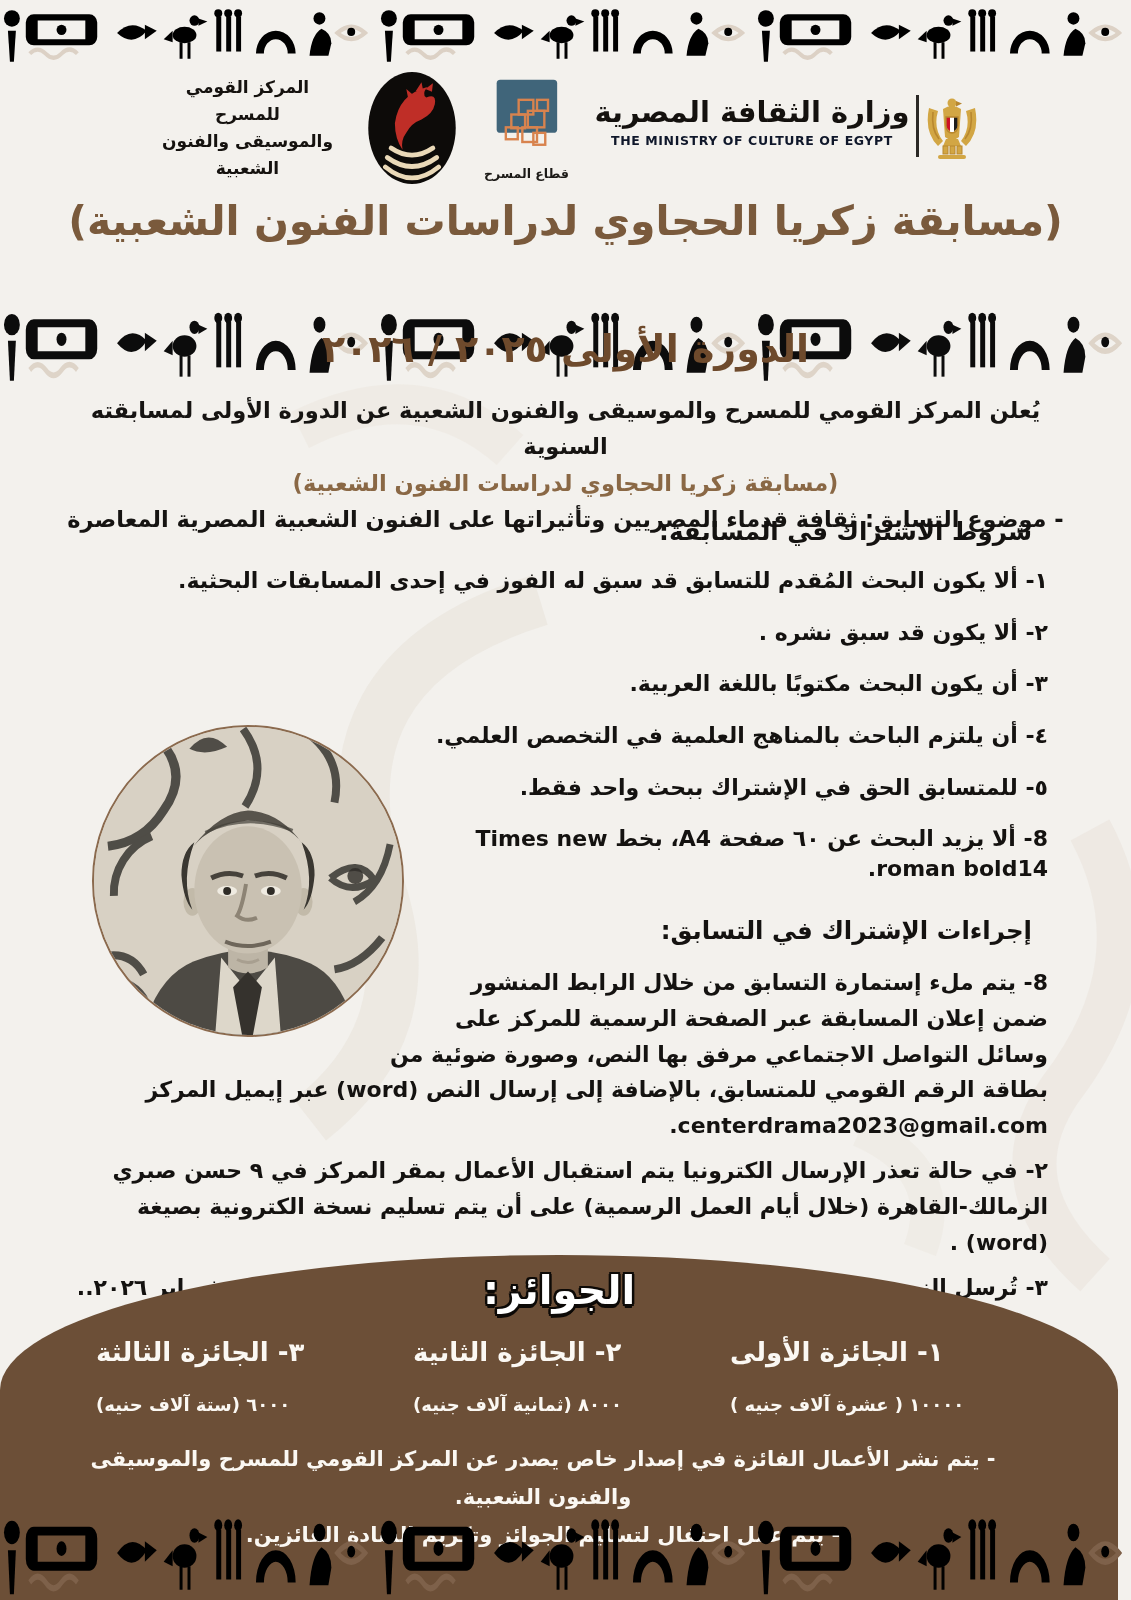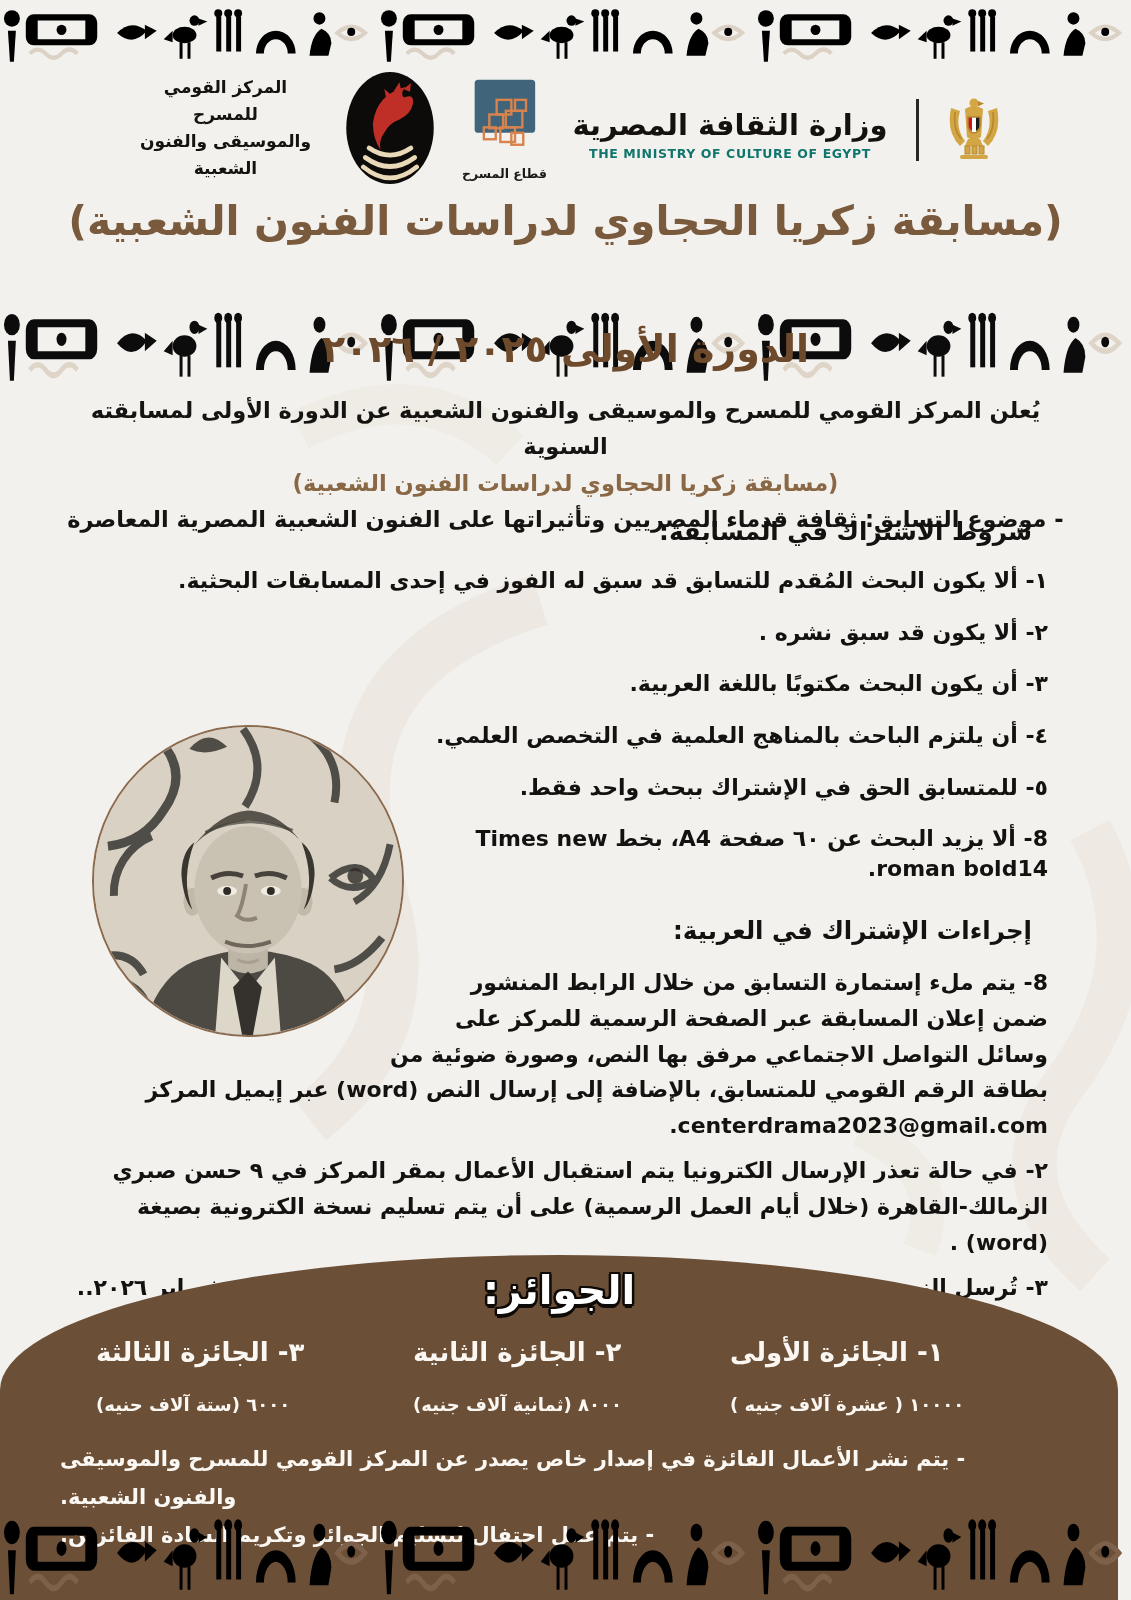--- a/index.html
+++ b/index.html
@@ -12,24 +12,24 @@
   .hband.bottom{bottom:0;height:88px;color:#7e614a;}
   
   .wm{position:absolute;left:0;top:0;width:1131px;height:1600px;pointer-events:none;}
   
   .logos{position:absolute;top:70px;left:0;right:0;display:flex;justify-content:center;
          align-items:center;gap:24px;z-index:3;}
   .ncft-text{text-align:center;font-weight:bold;font-size:17px;line-height:1.6;
              color:#15120f;direction:rtl;width:190px;}
   .theatre-logo{display:flex;flex-direction:column;align-items:center;}
   .theatre-label{font-size:12.5px;font-weight:bold;color:#1c1a17;margin-top:2px;direction:rtl;}
-  .ministry{display:flex;align-items:flex-end;gap:28px;}
+  .ministry{display:flex;align-items:flex-start;gap:6px;}
   .ministry-txt{text-align:center;direction:rtl;}
   .ministry-ar{font-size:29px;font-weight:bold;color:#14110e;letter-spacing:1px;}
-  .ministry-en{font-size:12.5px;color:#0f766e;letter-spacing:.6px;margin-top:4px;
+  .ministry-en{font-size:12.5px;color:#0f172a;letter-spacing:.6px;margin-top:4px;
                direction:ltr;font-weight:bold;}
   .ministry-bar{width:3px;height:62px;background:#2a2825;}
   
   .main-title{position:absolute;top:196px;left:30px;right:30px;text-align:center;z-index:3;
               font-size:41px;font-weight:bold;color:#7a5a3c;direction:rtl;line-height:1.25;}
   .session{position:absolute;top:327px;left:0;right:0;text-align:center;z-index:3;
            font-size:38px;font-weight:bold;color:#6e4a2c;direction:rtl;}
   
   .intro{position:absolute;top:392px;left:55px;right:55px;text-align:center;z-index:3;
          font-weight:bold;font-size:22.5px;color:#161412;direction:rtl;line-height:1.62;}
@@ -51,21 +51,21 @@
   .prizes-title{text-align:center;margin:12px 0 0 0;font-size:40px;font-weight:bold;
                 color:#ffffff;direction:rtl;
                 text-shadow:2.5px 0 0 #0d0a07,-2.5px 0 0 #0d0a07,0 2.5px 0 #0d0a07,
                 0 -2.5px 0 #0d0a07,2px 2px 0 #0d0a07,-2px 2px 0 #0d0a07,
                 2px -2px 0 #0d0a07,-2px -2px 0 #0d0a07,0 4px 0 #0d0a07;}
   .prizes-row{display:flex;direction:rtl;justify-content:space-between;
               padding:0 88px 0 96px;margin-top:24px;}
   .prize{text-align:left;color:#fbf8f3;width:300px;}
   .prize-label{font-size:26px;font-weight:bold;}
   .prize-value{font-size:18px;font-weight:bold;margin-top:27px;}
-  .notes{direction:rtl;text-align:left;padding:0 92px 0 60px;margin-top:26px;
+  .notes{direction:rtl;text-align:center;padding:0 92px 0 60px;margin-top:26px;
          color:#fbf8f3;font-weight:bold;font-size:21px;line-height:1.8;}
 </style>
 </head>
 <body>
 
 <svg width="0" height="0" style="position:absolute" aria-hidden="true">
   <defs>
     <g id="hg">
       <circle cx="12" cy="14" r="8"></circle>
         <path d="M8,26 h8 l-2,30 h-4 z"></path>
@@ -224,21 +224,21 @@
         <path d="M153,158 q-4,24 -9,32 q9,7 20,2" stroke="#8d8475" stroke-width="4" fill="none"></path>
         <path d="M132,216 q23,9 46,0" stroke="#6e665a" stroke-width="4" fill="none"></path>
         <path d="M144,234 q11,6 22,0" stroke="#a89f90" stroke-width="3" fill="none"></path>
       </svg>
     </div>
 
     <div class="cond-item">٤- أن يلتزم الباحث بالمناهج العلمية في التخصص العلمي.</div>
     <div class="cond-item">٥- للمتسابق الحق في الإشتراك ببحث واحد فقط.</div>
     <div class="cond-item">8-  ألا يزيد البحث عن ٦٠ صفحة A4، بخط Times new roman bold14.</div>
 
-    <h3 class="sec-head proc-head">إجراءات الإشتراك في العربية:</h3>
+    <h3 class="sec-head proc-head">إجراءات الإشتراك في التسابق:</h3>
     <div class="proc-item">8- يتم ملء إستمارة التسابق من خلال الرابط المنشور ضمن إعلان المسابقة عبر الصفحة الرسمية للمركز على وسائل التواصل الاجتماعي مرفق بها النص، وصورة ضوئية من بطاقة الرقم القومي للمتسابق، بالإضافة إلى إرسال النص (word) عبر إيميل المركز centerdrama2023@gmail.com.</div>
     <div class="proc-item">٢- في حالة تعذر الإرسال الكترونيا يتم استقبال الأعمال بمقر المركز في ٩ حسن صبري الزمالك-القاهرة (خلال أيام العمل الرسمية) على أن يتم تسليم نسخة الكترونية بصيغة (word) .</div>
     <div class="proc-item">٣- تُرسل النصوص المرشحة للتسابق في الفترة من ٢١ ديسمبر ٢٠٢٥ حتى ١٥ فبراير ٢٠٢٦..</div>
     <div class="proc-item">٤-تُعلن النتيجة في الاحتفال بـ(اليوم المصري للفن الشعبي)  الموافق ١٨ مارس ٢٠٢٦ .</div>
   </div>
 
   <div class="footer">
     <div class="prizes-title">الجوائز:</div>
     <div class="prizes-row">
       <div class="prize">

